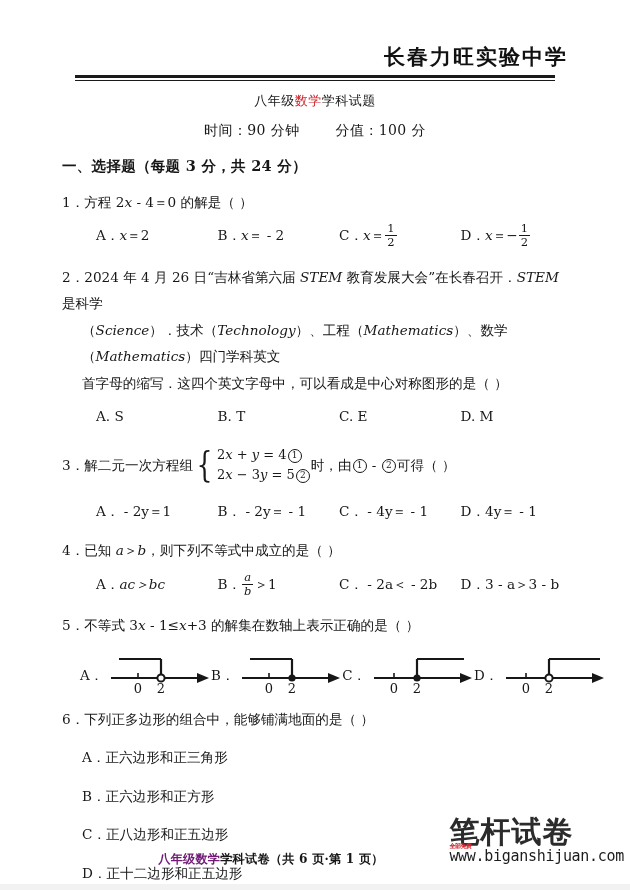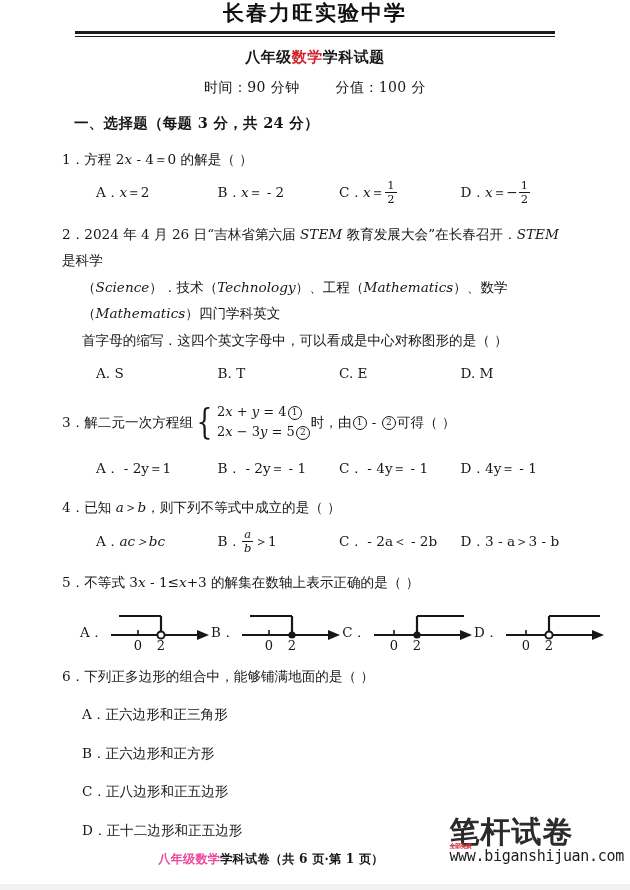--- a/index.html
+++ b/index.html
@@ -18,63 +18,63 @@
   .page {
     position: relative;
     width: 630px;
     height: 890px;
     box-sizing: border-box;
     padding: 0 62px;
   }
 
   
   .school-title {
-    text-align: center;
+    text-align: right;
     font-family: "DejaVu Serif", "Liberation Serif", serif;
     font-weight: bold;
     font-size: 21px;
     letter-spacing: 2px;
+    padding-top: 44px;
     line-height: 1.2;
     color: #111;
   }
   .rule-wrap {
     margin: 6px 13px 0 13px;
   }
   .rule-thick {
     height: 3px;
     background: #1a1a1a;
   }
   .rule-gap { height: 1.5px; background:#fff; }
   .rule-thin {
     height: 1.2px;
     background: #1a1a1a;
   }
   .subject-line {
     text-align: center;
-    font-weight: bold;
-    font-size: 15px;
+    font-weight: normal;
+    font-size: 13px;
     letter-spacing: 0.5px;
     margin-top: 11px;
   }
   .subject-line .red { color: #d0232b; }
   .meta-line {
     text-align: center;
     font-size: 14px;
     margin-top: 12px;
     letter-spacing: 0.4px;
   }
   .meta-gap { display:inline-block; width: 36px; }
 
   
   .section-head {
     font-weight: bold;
     font-size: 14.5px;
     margin-top: 17px;
     letter-spacing: 0.3px;
-    margin-left: 12px;
   }
   .q {
     margin-top: 13px;
     font-size: 13.6px;
     line-height: 1.95;
   }
   .q-line { display: block; }
   .indent { padding-left: 20px; display: block; }
 
   
@@ -153,21 +153,21 @@
     text-align: center;
   }
   .footer-text {
     font-size: 12.2px;
     font-weight: bold;
     letter-spacing: 0.2px;
     display: inline-block;
     position: relative;
     left: -44px;
   }
-  .footer-text .red { color: #ec4899; }
+  .footer-text .red { color: #701a75; }
   .watermark {
     position: absolute;
     right: 6px;
     bottom: 4px;
     text-align: left;
     line-height: 1;
     margin-left: 32px;
   }
   .wm-cn {
     font-size: 30px;

